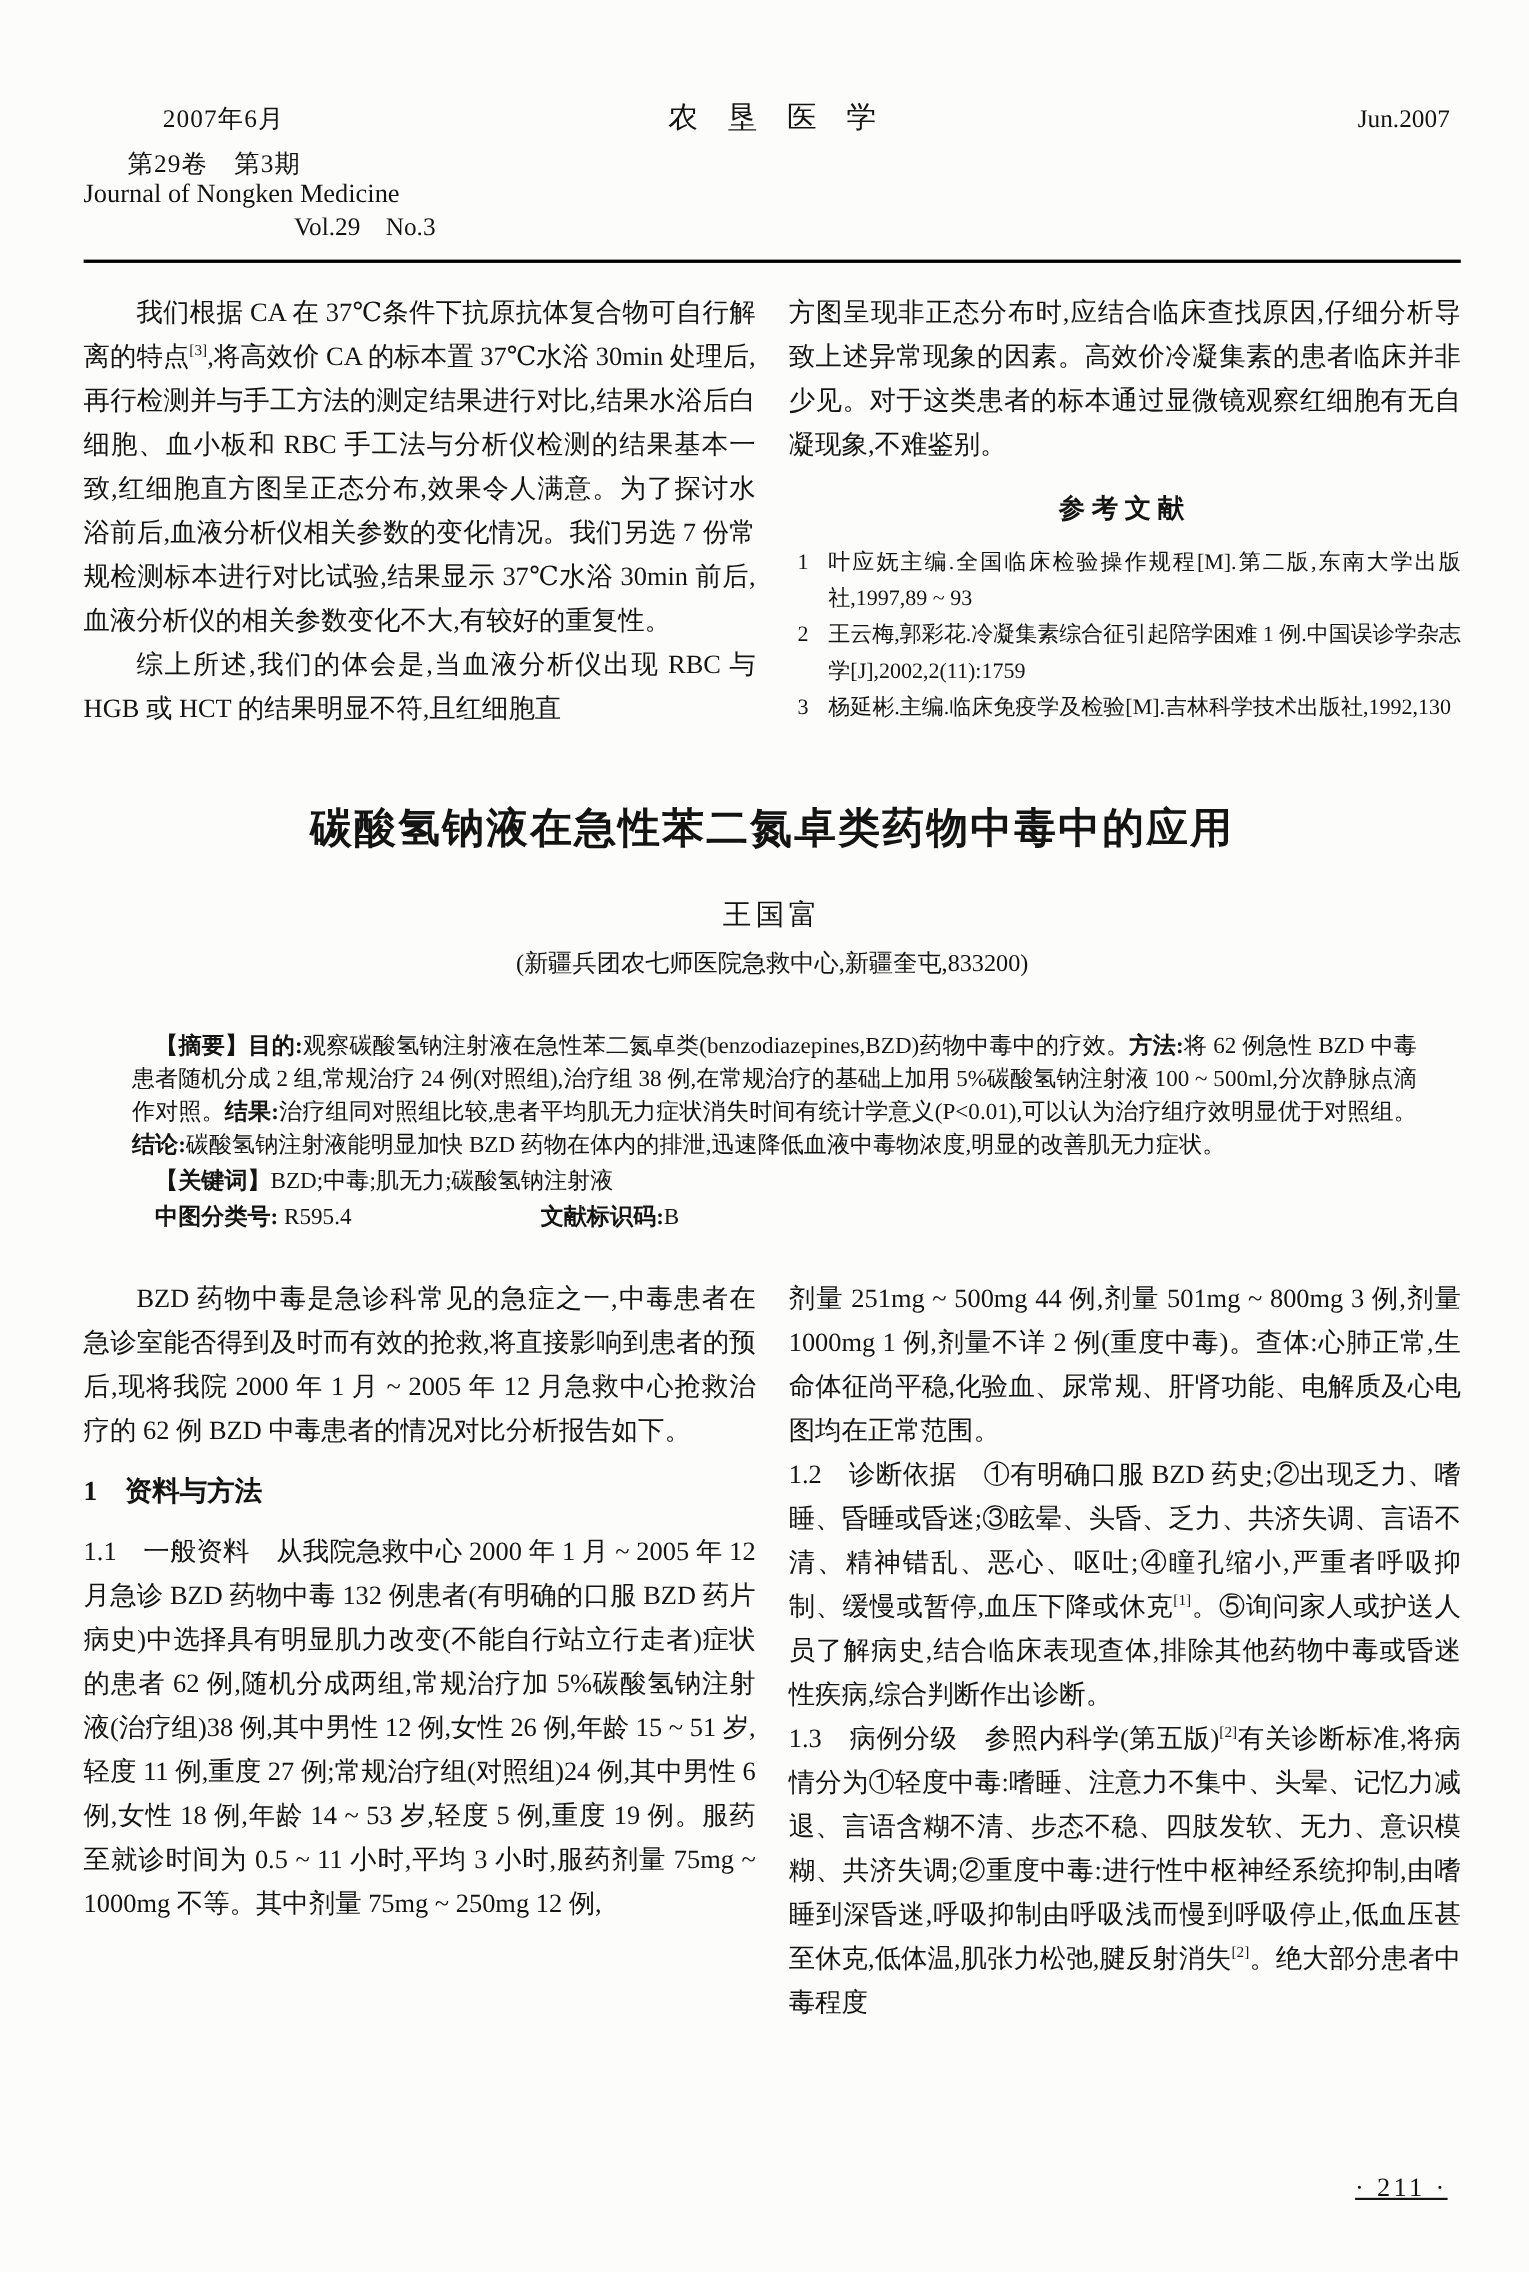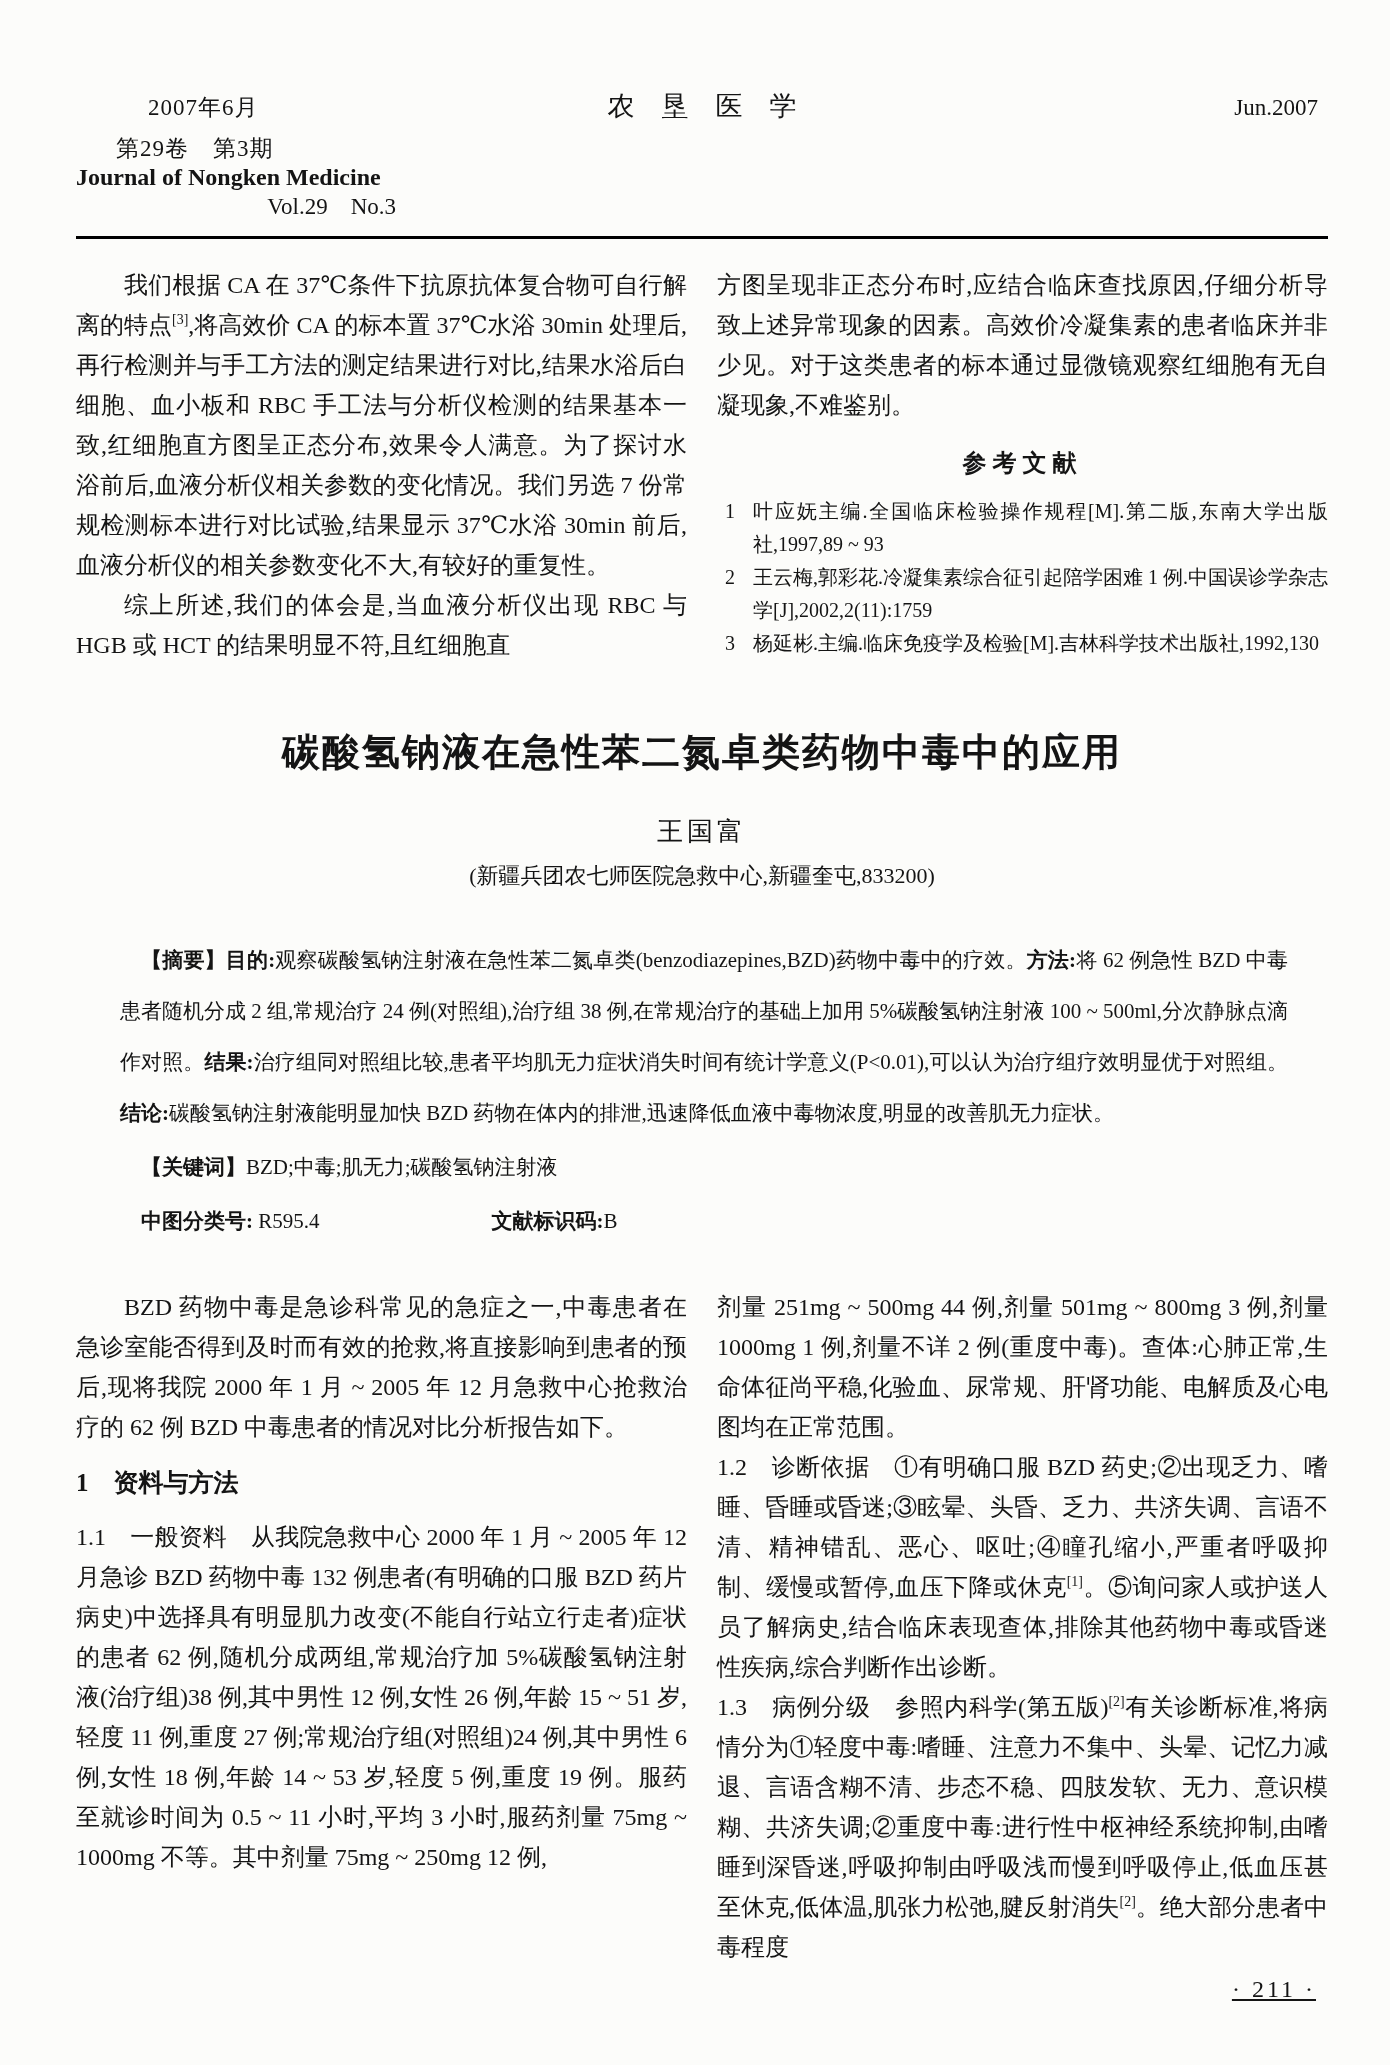--- a/index.html
+++ b/index.html
@@ -13,21 +13,21 @@
   .page { position:relative; width:1390px; height:2065px; box-sizing:border-box; padding:88px 62px 0 76px; }
 
   
   .hrow { display:flex; justify-content:space-between; align-items:baseline; }
   .hrow2 { margin-top:9px;flex-direction:column; }
   .h-left { width:330px; font-size:23px; letter-spacing:1px; }
   .hrow1 .h-left { padding-left:72px; box-sizing:border-box; }
   .hrow2 .h-left { padding-left:40px; box-sizing:border-box; }
   .h-center { flex:1; text-align:center; }
   .journal-cn { font-size:27px; }
-  .journal-en { font-size:24px;font-weight:bold; }
+  .journal-en { font-size:24px; }
   .h-right { width:330px; text-align:right; font-size:23px; padding-right:10px; box-sizing:border-box; }
   .rule { border-bottom:3px solid #000; margin-top:14px; }
 
   
   .cols { display:flex; gap:30px; }
   .cols-1 { margin-top:26px; }
   .col { width:616px; font-size:24px; line-height:40px; text-align:justify; }
   p { margin:0; }
   .indent { text-indent:2em; }
   sup { font-size:0.58em; vertical-align:super; line-height:0; }
@@ -36,21 +36,21 @@
   .refs { list-style:none; margin:0; padding:0; font-size:20px; line-height:33px; }
   .refs li { position:relative; padding-left:36px; text-align:justify; }
   .refnum { position:absolute; left:8px; }
 
   
   .title { text-align:center; font-size:38px; font-weight:700; letter-spacing:2px; margin:62px 0 0; }
   .author { text-align:center; font-size:26px; margin-top:36px; letter-spacing:4px; }
   .affil { text-align:center; font-size:22px; margin-top:12px; }
 
   
-  .abstract { margin:44px 40px 0 44px; font-size:21px; line-height:51px; }
+  .abstract { margin:44px 40px 0 44px; font-size:21px; line-height:30px; }
   .abs { text-align:justify; text-indent:1em; }
   .kw { margin-top:3px; text-indent:1em; }
   .clc { margin-top:3px; text-indent:1em; }
   .b { font-weight:700; }
   .doc-label { margin-left:172px; }
 
   
   .body2 { margin-top:40px; }
   .sec { font-size:25px; font-weight:700; margin:16px 0 14px; }
 

